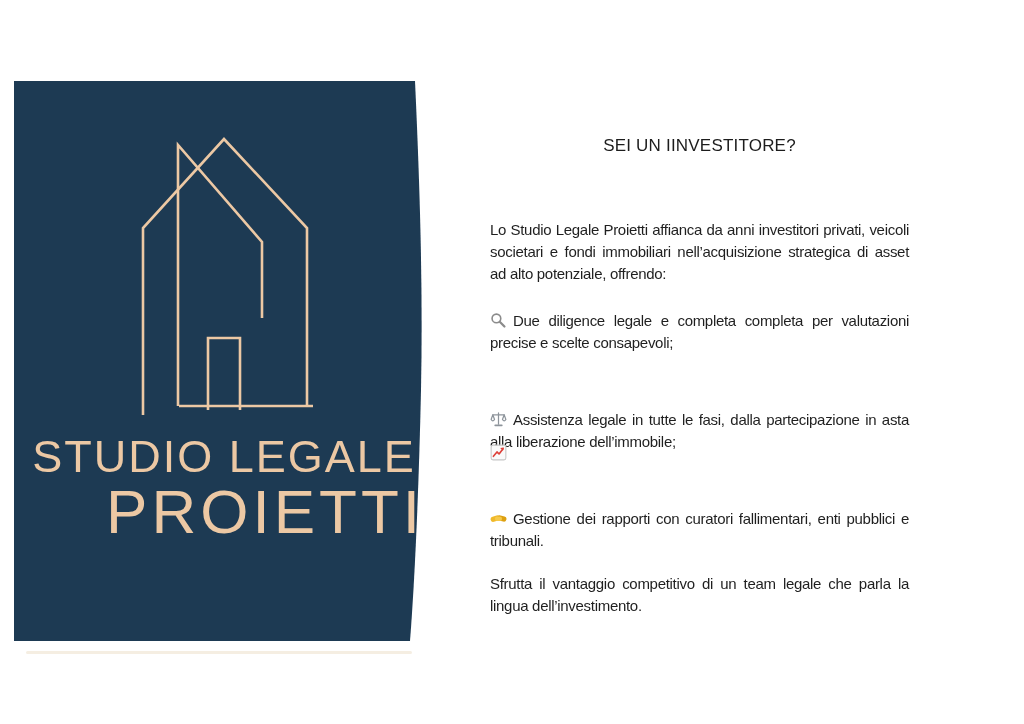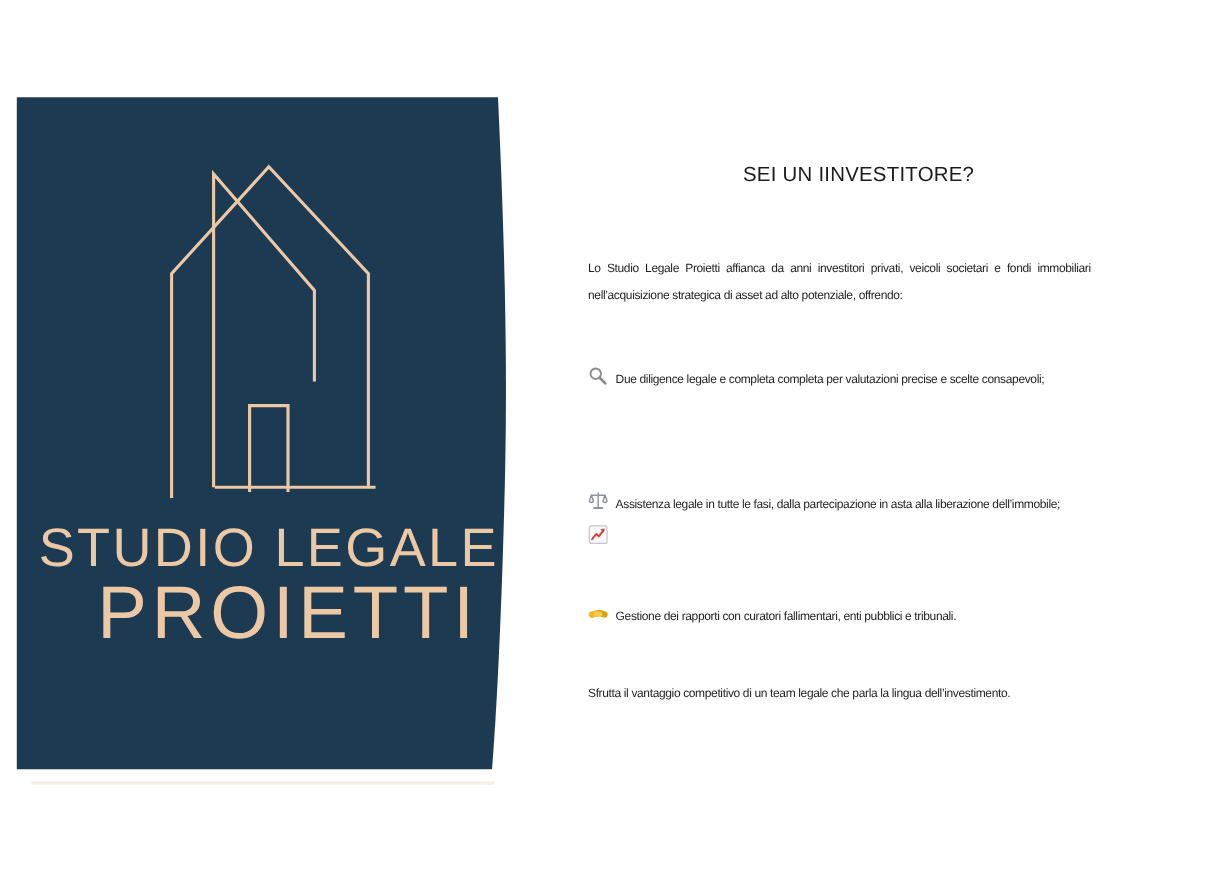--- a/index.html
+++ b/index.html
@@ -13,33 +13,33 @@
   }
   
   .panel-svg{position:absolute;left:0;top:0;width:1024px;height:724px;}
   .logo-svg{position:absolute;left:130px;top:128px;width:192px;height:292px;}
   .brand-line1{
     position:absolute;left:24px;top:434px;width:400px;
     text-align:center;color:#ecc8a4;font-size:45px;line-height:45px;
     font-weight:300;letter-spacing:2px;white-space:nowrap;
   }
   .brand-line2{
-    position:absolute;left:40px;top:481px;width:400px;
-    text-align:center;color:#ecc8a4;font-size:62px;line-height:62px;
+    position:absolute;left:24px;top:481px;width:400px;
+    text-align:right;color:#ecc8a4;font-size:62px;line-height:62px;
     font-weight:300;letter-spacing:4px;white-space:nowrap;
   }
   
   .col{position:absolute;left:490px;top:0;width:419px;color:#1f1f1f;}
   .title{
-    position:absolute;left:16px;top:136px;width:419px;text-align:center;
+    position:absolute;left:0;top:136px;width:419px;text-align:center;
     font-size:17px;line-height:20px;letter-spacing:0.2px;color:#1c1c1c;
   }
   .para{
     position:absolute;left:0;width:419px;
-    font-size:10px;line-height:22px;letter-spacing:-0.3px;
+    font-size:15px;line-height:22px;letter-spacing:-0.3px;
     text-align:justify;color:#1f1f1f;
   }
   .intro{top:204px;}
   .b1{top:295px;}
   .b2{top:361px;margin-top:48px;}
   .b3{top:427px;}
   .b4{top:493px;}
   .closing{top:558px;}
   .bullet-icon{
     display:inline-block;width:17px;height:17px;

